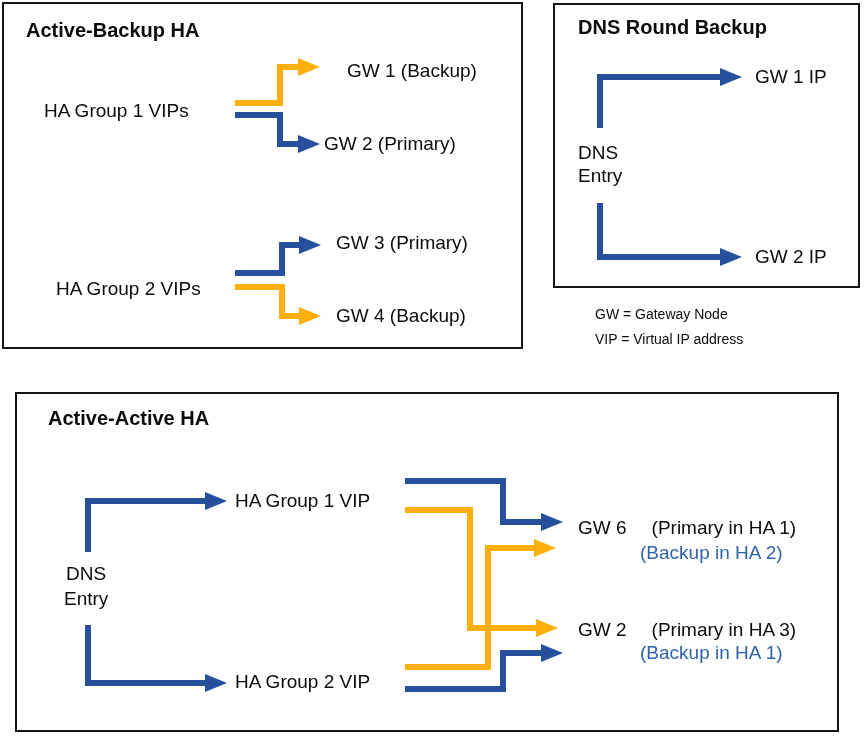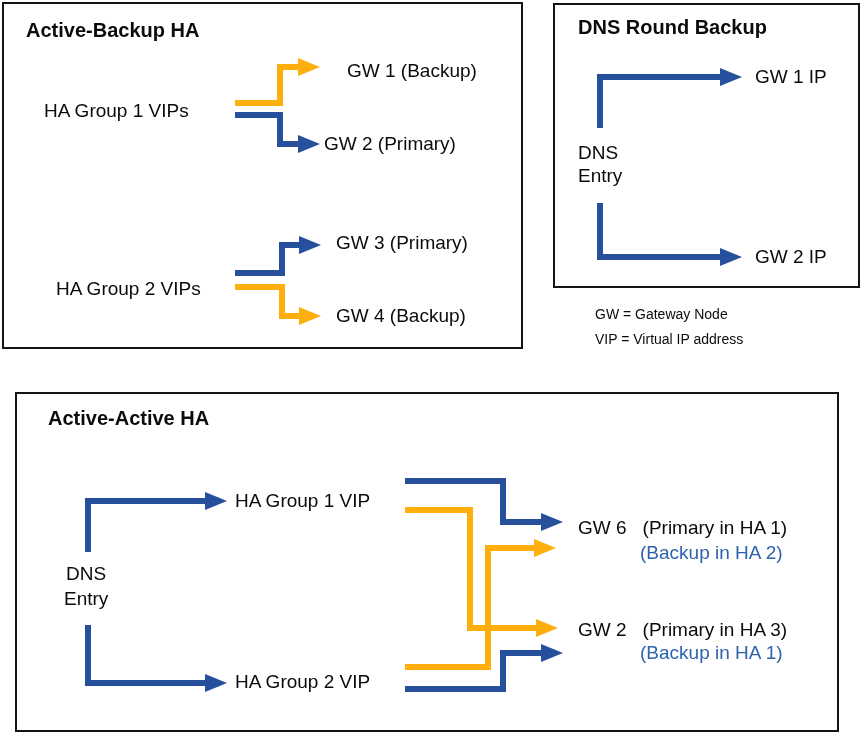--- a/index.html
+++ b/index.html
@@ -5,21 +5,21 @@
   html,body{margin:0;padding:0;background:#ffffff;}
   #page{
     position:relative;width:864px;height:741px;background:#ffffff;
     font-family:Liberation Sans, sans-serif;color:#0b0b0b;overflow:hidden;
   }
   .panel{position:absolute;border:2px solid #141414;background:transparent;box-sizing:border-box;}
   .lbl{position:absolute;white-space:nowrap;font-size:19px;line-height:22px;}
   .title{font-weight:bold;font-size:20px;line-height:24px;}
   .legend{font-size:14px;line-height:24px;}
   .blue-text{color:var(--text-blue);}
-  .row2{margin-left:16px;}
+  .row2{margin-left:25px;}
   svg.arrows{position:absolute;left:0;top:0;}
   .ln{fill:none;stroke-width:6;stroke-linejoin:miter;}
   .ln-blue{stroke:var(--arrow-blue);}
   .ln-orange{stroke:var(--arrow-orange);}
   .hd-blue{fill:var(--arrow-blue);stroke:none;}
   .hd-orange{fill:var(--arrow-orange);stroke:none;}
 </style>
 </head>
 <body>
 

